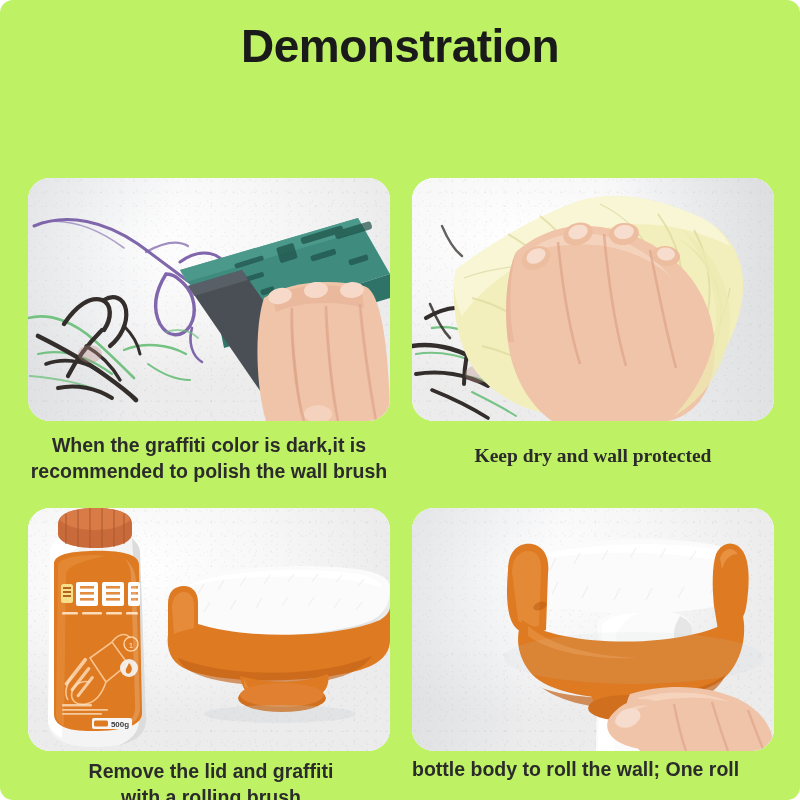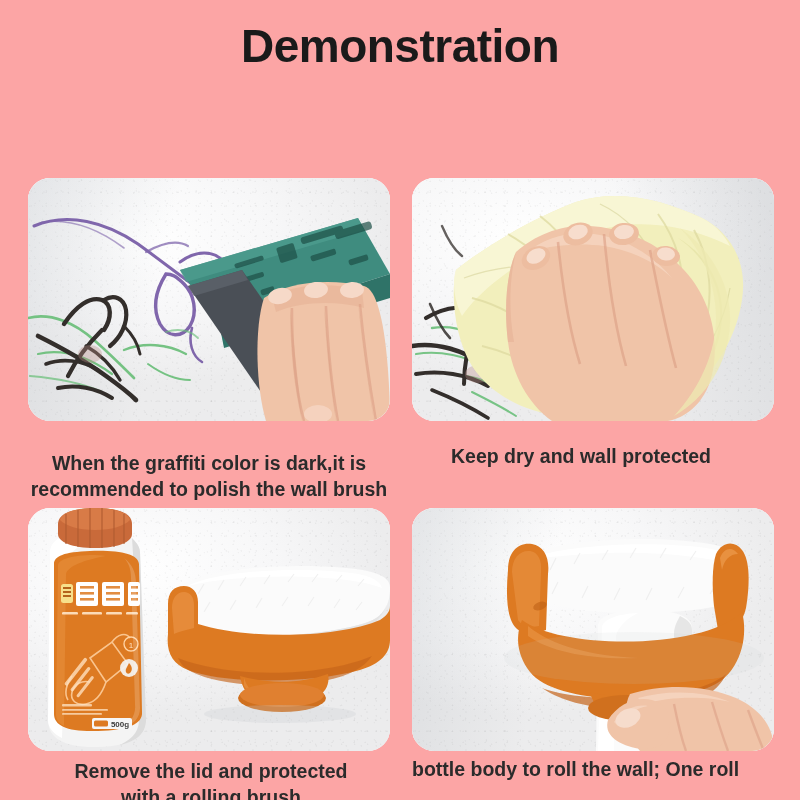--- a/index.html
+++ b/index.html
@@ -2,21 +2,21 @@
 <html><head>
 <meta charset="utf-8">
 <style>
   * { box-sizing: border-box; margin: 0; padding: 0; }
   html, body {
     width: 800px; height: 800px;
     background: #ffffff;
     font-family: "Liberation Sans", sans-serif;
     overflow: hidden;
   }
-  .page { position: relative; width: 800px; height: 800px; background: #fca5a5; }
+  .page { position: relative; width: 800px; height: 800px; background: #bef264; border-radius: 13px; }
 
   .page-title {
     text-align: center;
     font-size: 46px;
     font-weight: bold;
     color: #1a1a1a;
     letter-spacing: -0.5px;
     padding-top: 14px;
     height: 78px;
     line-height: 64px;
@@ -149,21 +149,21 @@
             </g>
 
             <ellipse cx="252" cy="118" rx="12" ry="8" fill="#f6d9c8" transform="rotate(-12 252 118)"></ellipse>
             <ellipse cx="288" cy="112" rx="12" ry="8" fill="#f6d9c8" transform="rotate(-8 288 112)"></ellipse>
             <ellipse cx="324" cy="112" rx="12" ry="8" fill="#f6d9c8" transform="rotate(-4 324 112)"></ellipse>
             <ellipse cx="290" cy="236" rx="14" ry="9" fill="#f6d9c8" opacity=".7"></ellipse>
           </g>
         </svg>
       </div>
 
-      <div class="caption cap-center" style="left:20px; top:372px; width:378px;text-align:center;">
+      <div class="caption cap-center" style="left:20px; top:354px; width:378px;text-align:center;">
         <div>When the graffiti color is dark,it is</div>
         <div>recommended to polish the wall brush</div>
       </div>
     </div>
 
     <div class="panel">
       <div class="photo" style="left:412px; top:100px; width:362px; height:243px;">
         <div class="wall"></div>
         <div class="shadeR"></div>
 
@@ -236,21 +236,21 @@
             <ellipse cx="254" cy="78" rx="14" ry="10" fill="#edbda0" transform="rotate(6 254 78)"></ellipse>
             <ellipse cx="254" cy="76" rx="9" ry="6.5" fill="#f7ddcd" transform="rotate(6 254 76)"></ellipse>
             <path d="M96 164 C92 132 94 96 104 74 C98 96 96 132 102 164 Z" fill="#e3ae92" opacity=".5"></path>
           </g>
 
           <path d="M268 50 C300 72 320 108 318 146 C316 186 294 220 262 238
                    C288 210 304 174 304 140 C304 106 290 72 268 50 Z" fill="#eeeab2" opacity=".75"></path>
         </svg>
       </div>
 
-      <div class="caption cap-center" style="left:400px; top:365px; width:362px;">
+      <div class="caption cap-center" style="left:412px; top:365px; width:362px;font-family:Liberation Serif, serif;">
         <div>Keep dry and wall protected</div>
       </div>
     </div>
 
     <div class="panel">
       <div class="photo" style="left:28px; top:430px; width:362px; height:243px;">
         <div class="wall"></div>
 
         <svg class="svgfill" viewBox="0 0 362 243">
 
@@ -386,21 +386,21 @@
             <path d="M216 170 C220 182 228 190 242 193 C232 192 222 186 216 178 Z" fill="#ea9345" opacity=".6"></path>
             <ellipse cx="254" cy="190" rx="44" ry="14" fill="#d0701e"></ellipse>
             <ellipse cx="254" cy="187" rx="42" ry="12" fill="#e08030"></ellipse>
 
             <ellipse cx="252" cy="206" rx="76" ry="9" fill="#c9ccd0" opacity=".28"></ellipse>
           </g>
         </svg>
       </div>
 
       <div class="caption cap-center" style="left:20px; top:680px; width:382px;">
-        <div>Remove the lid and protected</div>
+        <div>Remove the lid and graffiti</div>
         <div>with a rolling brush</div>
       </div>
     </div>
 
     <div class="panel">
       <div class="photo" style="left:412px; top:430px; width:362px; height:243px;">
         <div class="wall"></div>
         <div class="shadeL"></div>
 
         <svg class="svgfill" viewBox="0 0 362 243">

